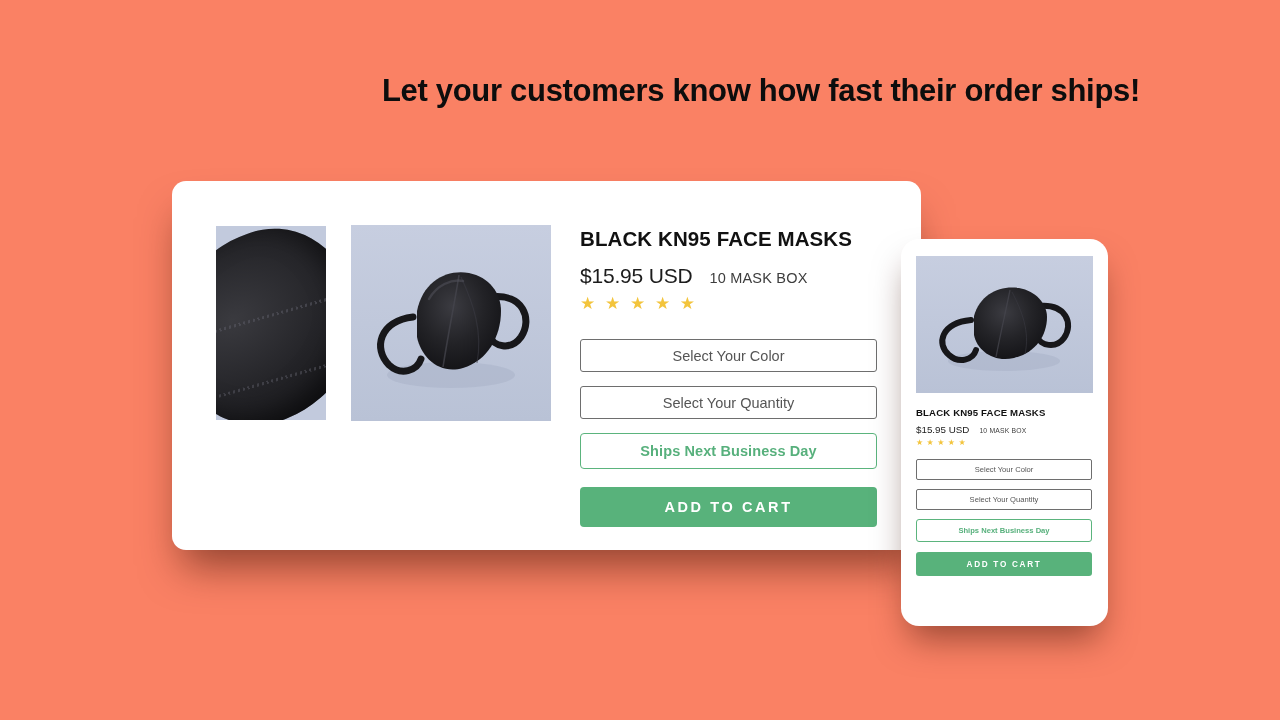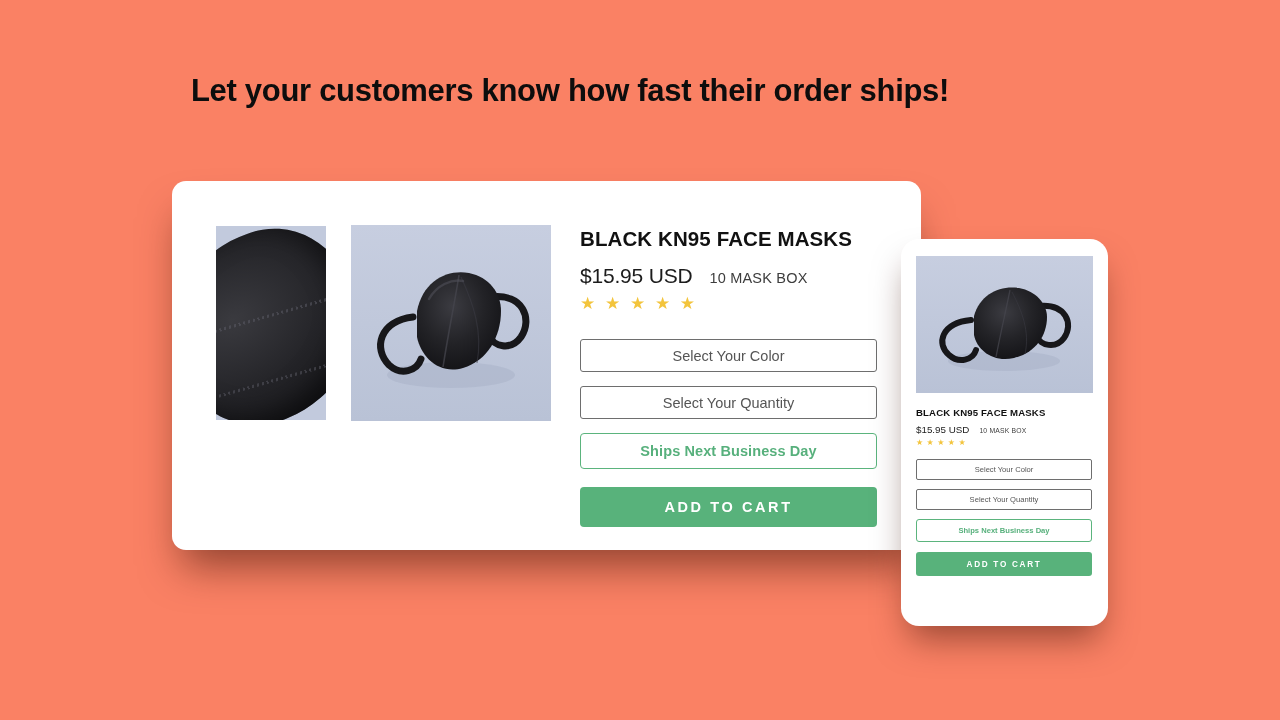--- a/index.html
+++ b/index.html
@@ -16,21 +16,21 @@
     position: relative;
     -webkit-font-smoothing: antialiased;
   }
 
   
   .headline {
     position: absolute;
     top: 70px;
     left: 0;
     width: 1140px;
-    text-align: center;
+    text-align: right;
     font-size: 31px;
     font-weight: 700;
     color: #0d0d0d;
     letter-spacing: -0.3px;
     line-height: 42px;
   }
 
   
   .desktop-card {
     position: absolute;

